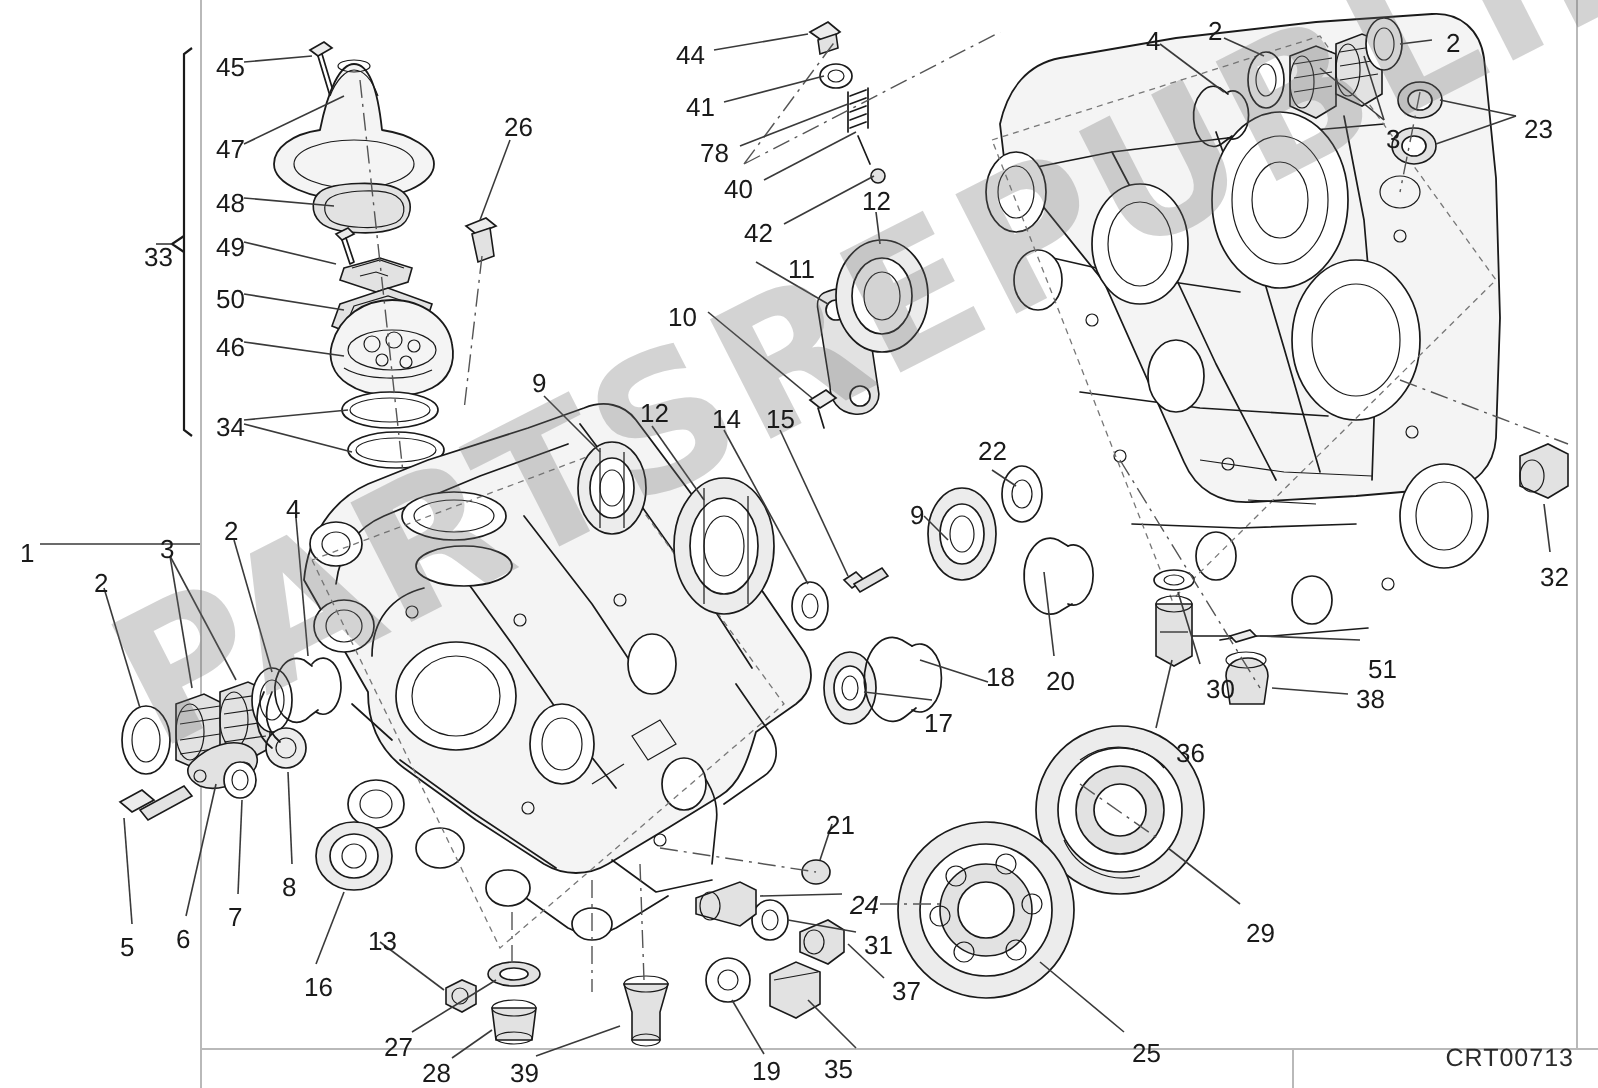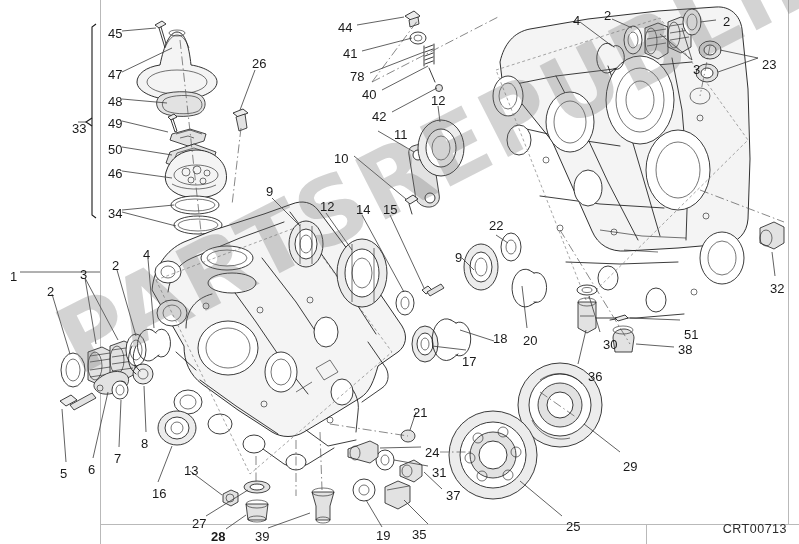--- a/index.html
+++ b/index.html
@@ -610,27 +610,27 @@
       <div class="num" style="left: 80px; top: 268px;">3</div>
       <div class="num" style="left: 112px; top: 259px;">2</div>
       <div class="num" style="left: 143px; top: 248px;">4</div>
       <div class="num" style="left: 60px; top: 467px;">5</div>
       <div class="num" style="left: 88px; top: 463px;">6</div>
       <div class="num" style="left: 114px; top: 452px;">7</div>
       <div class="num" style="left: 141px; top: 437px;">8</div>
       <div class="num" style="left: 152px; top: 487px; text-align: right;">16</div>
       <div class="num" style="left: 184px; top: 464px;">13</div>
       <div class="num" style="left: 192px; top: 517px;">27</div>
-      <div class="num" style="left: 211px; top: 530px; font-weight: bold;">28</div>
+      <div class="num" style="left: 211px; top: 530px;">28</div>
       <div class="num" style="left: 255px; top: 530px;">39</div>
       <div class="num" style="left: 376px; top: 529px;">19</div>
       <div class="num" style="left: 412px; top: 528px;">35</div>
       <div class="num" style="left: 446px; top: 489px;">37</div>
       <div class="num" style="left: 432px; top: 466px;">31</div>
-      <div class="num" style="left: 425px; top: 446px;">24</div>
+      <div class="num" style="left: 425px; top: 446px; font-style: italic;">24</div>
       <div class="num" style="left: 413px; top: 406px;">21</div>
       <div class="num" style="left: 266px; top: 185px;">9</div>
       <div class="num" style="left: 320px; top: 200px;">12</div>
       <div class="num" style="left: 356px; top: 203px;">14</div>
       <div class="num" style="left: 383px; top: 203px;">15</div>
       <div class="num" style="left: 462px; top: 355px;">17</div>
       <div class="num" style="left: 493px; top: 332px;">18</div>
       <div class="num" style="left: 523px; top: 334px;">20</div>
       <div class="num" style="left: 455px; top: 251px;">9</div>
       <div class="num" style="left: 489px; top: 219px; text-align: center;">22</div>

